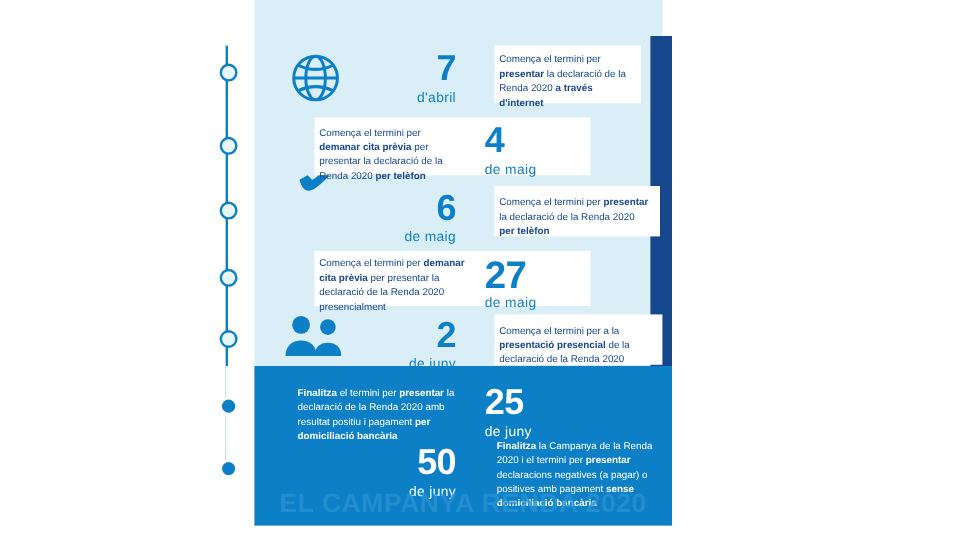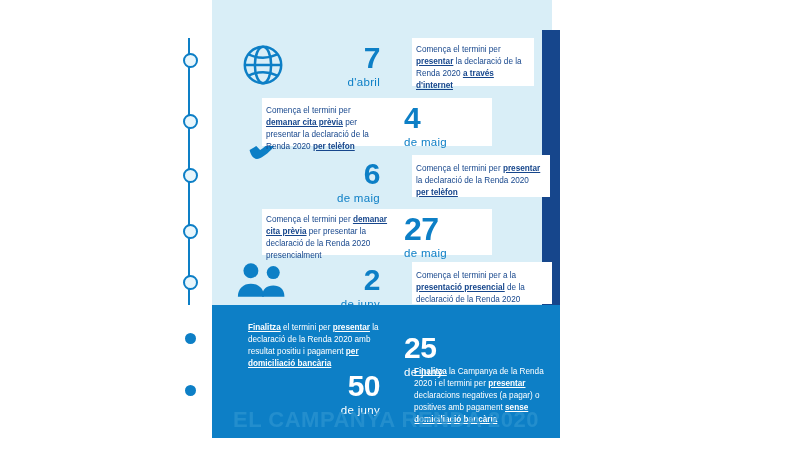--- a/index.html
+++ b/index.html
@@ -57,21 +57,21 @@
     line-height:0.95;
   }
   .num .d{font-size:30px;font-weight:bold;letter-spacing:-.5px;}
   .num .m{font-size:11.5px;font-weight:normal;letter-spacing:.3px;}
   .num.onblue{color:#ffffff;}
   .num.big .d{font-size:32px;}
 
   .txt{
     position:absolute;font-size:8.2px;color:#16468c;line-height:1.45;
   }
-  .txt b{font-weight:bold;text-decoration:underline;}
+  .txt b{font-weight:bold;}
   .txt.right{}
   .txt.onblue{color:#ffffff;}
 
   
   .box{
     position:absolute;background:#ffffff;
   }
 
   
   .icon{position:absolute;color:#0d7fc6;}
@@ -164,21 +164,21 @@
   <div class="box" style="left:412px;top:262px;width:140px;height:42px;"></div>
   <div class="dot" style="left:183px;top:275px;"></div>
   <div class="num" style="left:318px;top:266px;width:62px;">
     <span class="d">2</span><br>
     <span class="m">de juny</span>
   </div>
   <div class="txt" style="left:416px;top:270px;width:130px;">Comença el termini per a la <b>presentació presencial</b> de la declaració de la Renda 2020</div>
 
   <div class="dot onblue" style="left:183px;top:331px;"></div>
   <div class="txt right onblue" style="left:248px;top:322px;width:140px;"><b>Finalitza</b> el termini per <b>presentar</b> la declaració de la Renda 2020 amb resultat positiu i pagament <b>per domiciliació bancària</b></div>
-  <div class="num onblue" style="left:404px;top:334px;width:70px;text-align:left;">
+  <div class="num onblue" style="left:404px;top:322px;width:70px;text-align:left;">
     <span class="d">25</span><br>
     <span class="m">de juny</span>
   </div>
 
   <div class="dot onblue" style="left:183px;top:383px;"></div>
   <div class="num onblue" style="left:312px;top:372px;width:68px;">
     <span class="d">50</span><br>
     <span class="m">de juny</span>
   </div>
   <div class="txt onblue" style="left:414px;top:366px;width:140px;"><b>Finalitza</b> la Campanya de la Renda 2020 i el termini per <b>presentar</b> declaracions negatives (a pagar) o positives amb pagament <b>sense domiciliació bancària</b></div>

